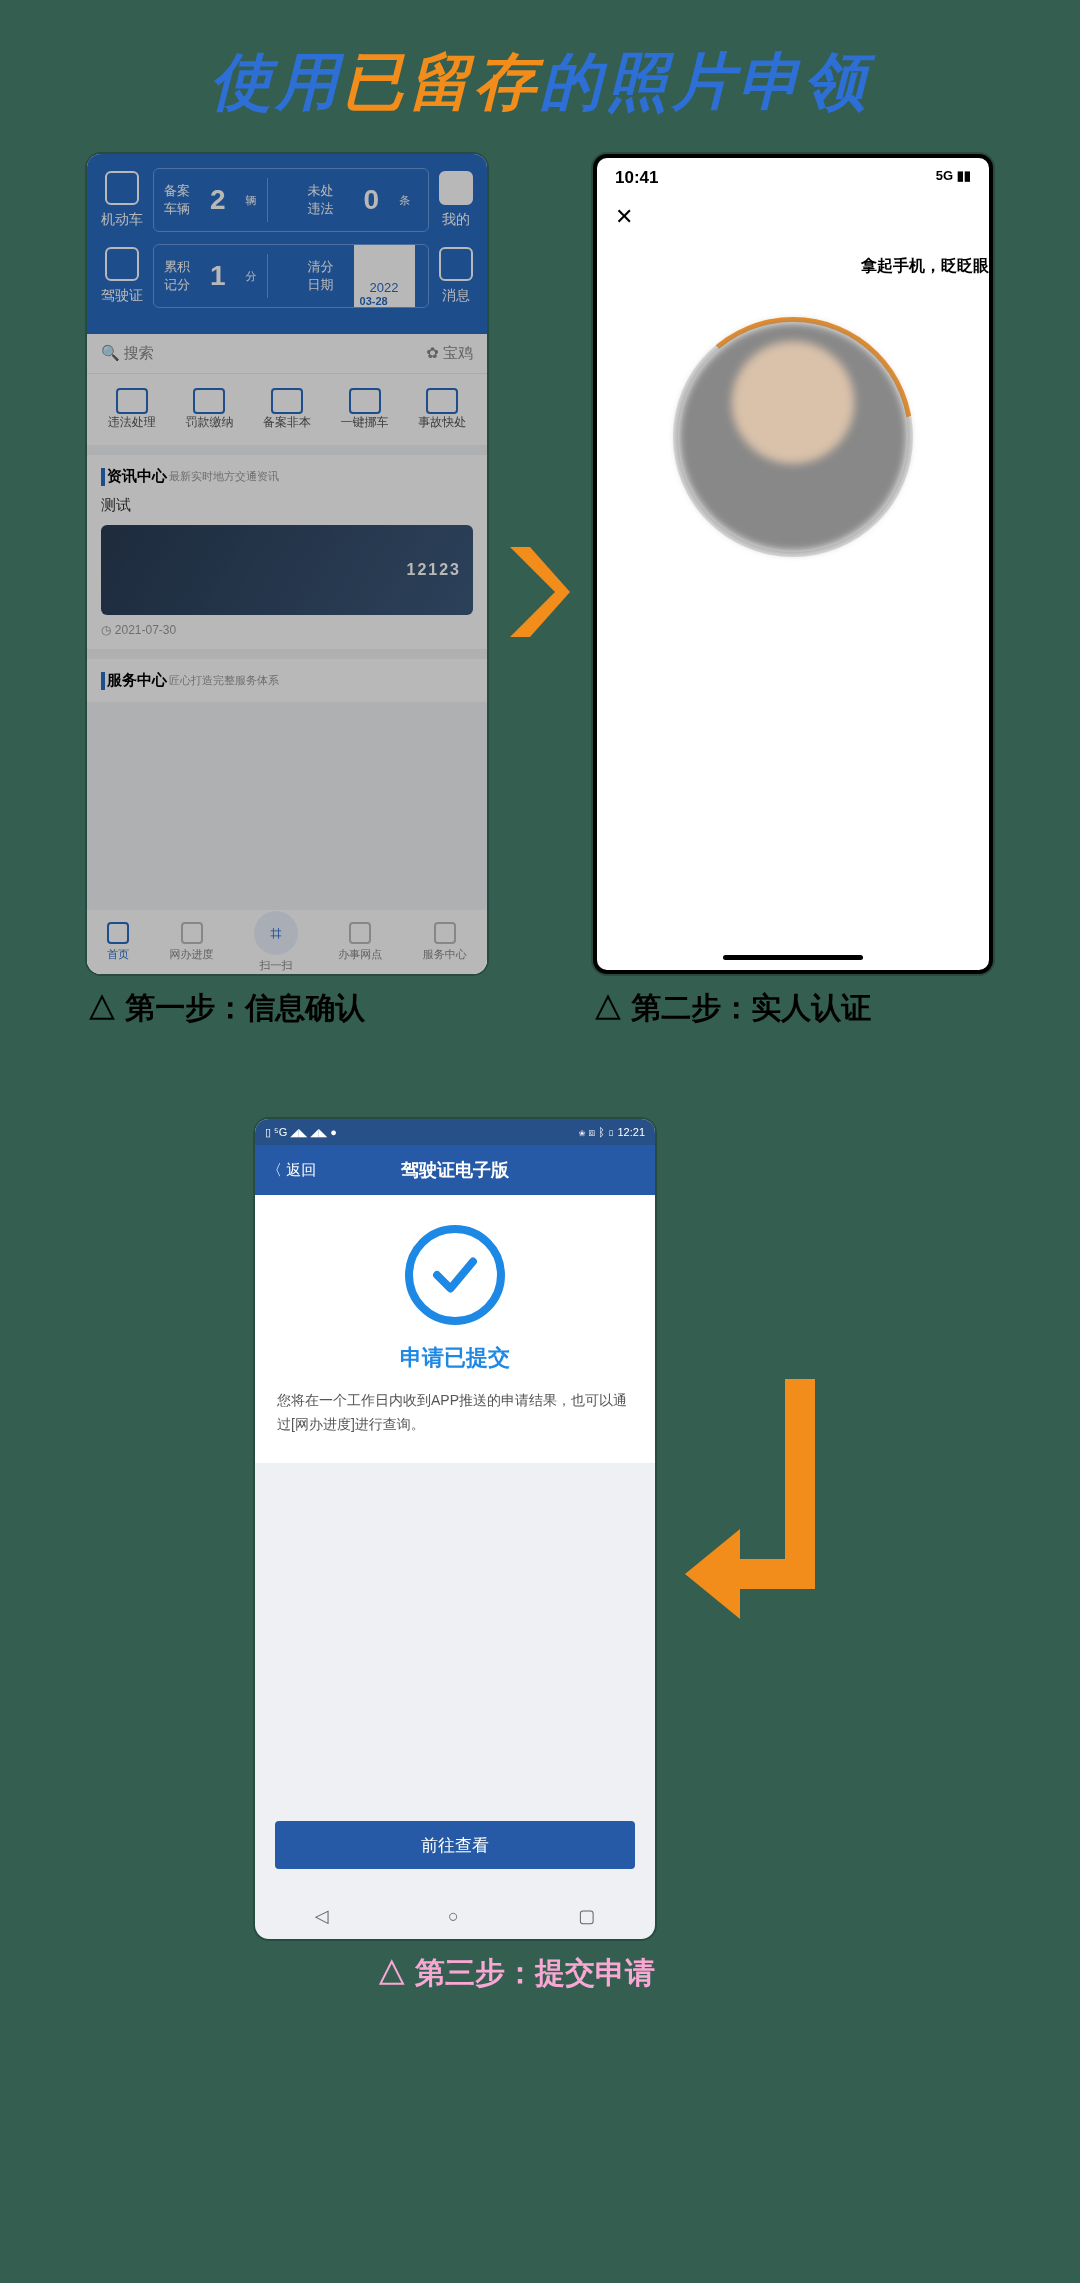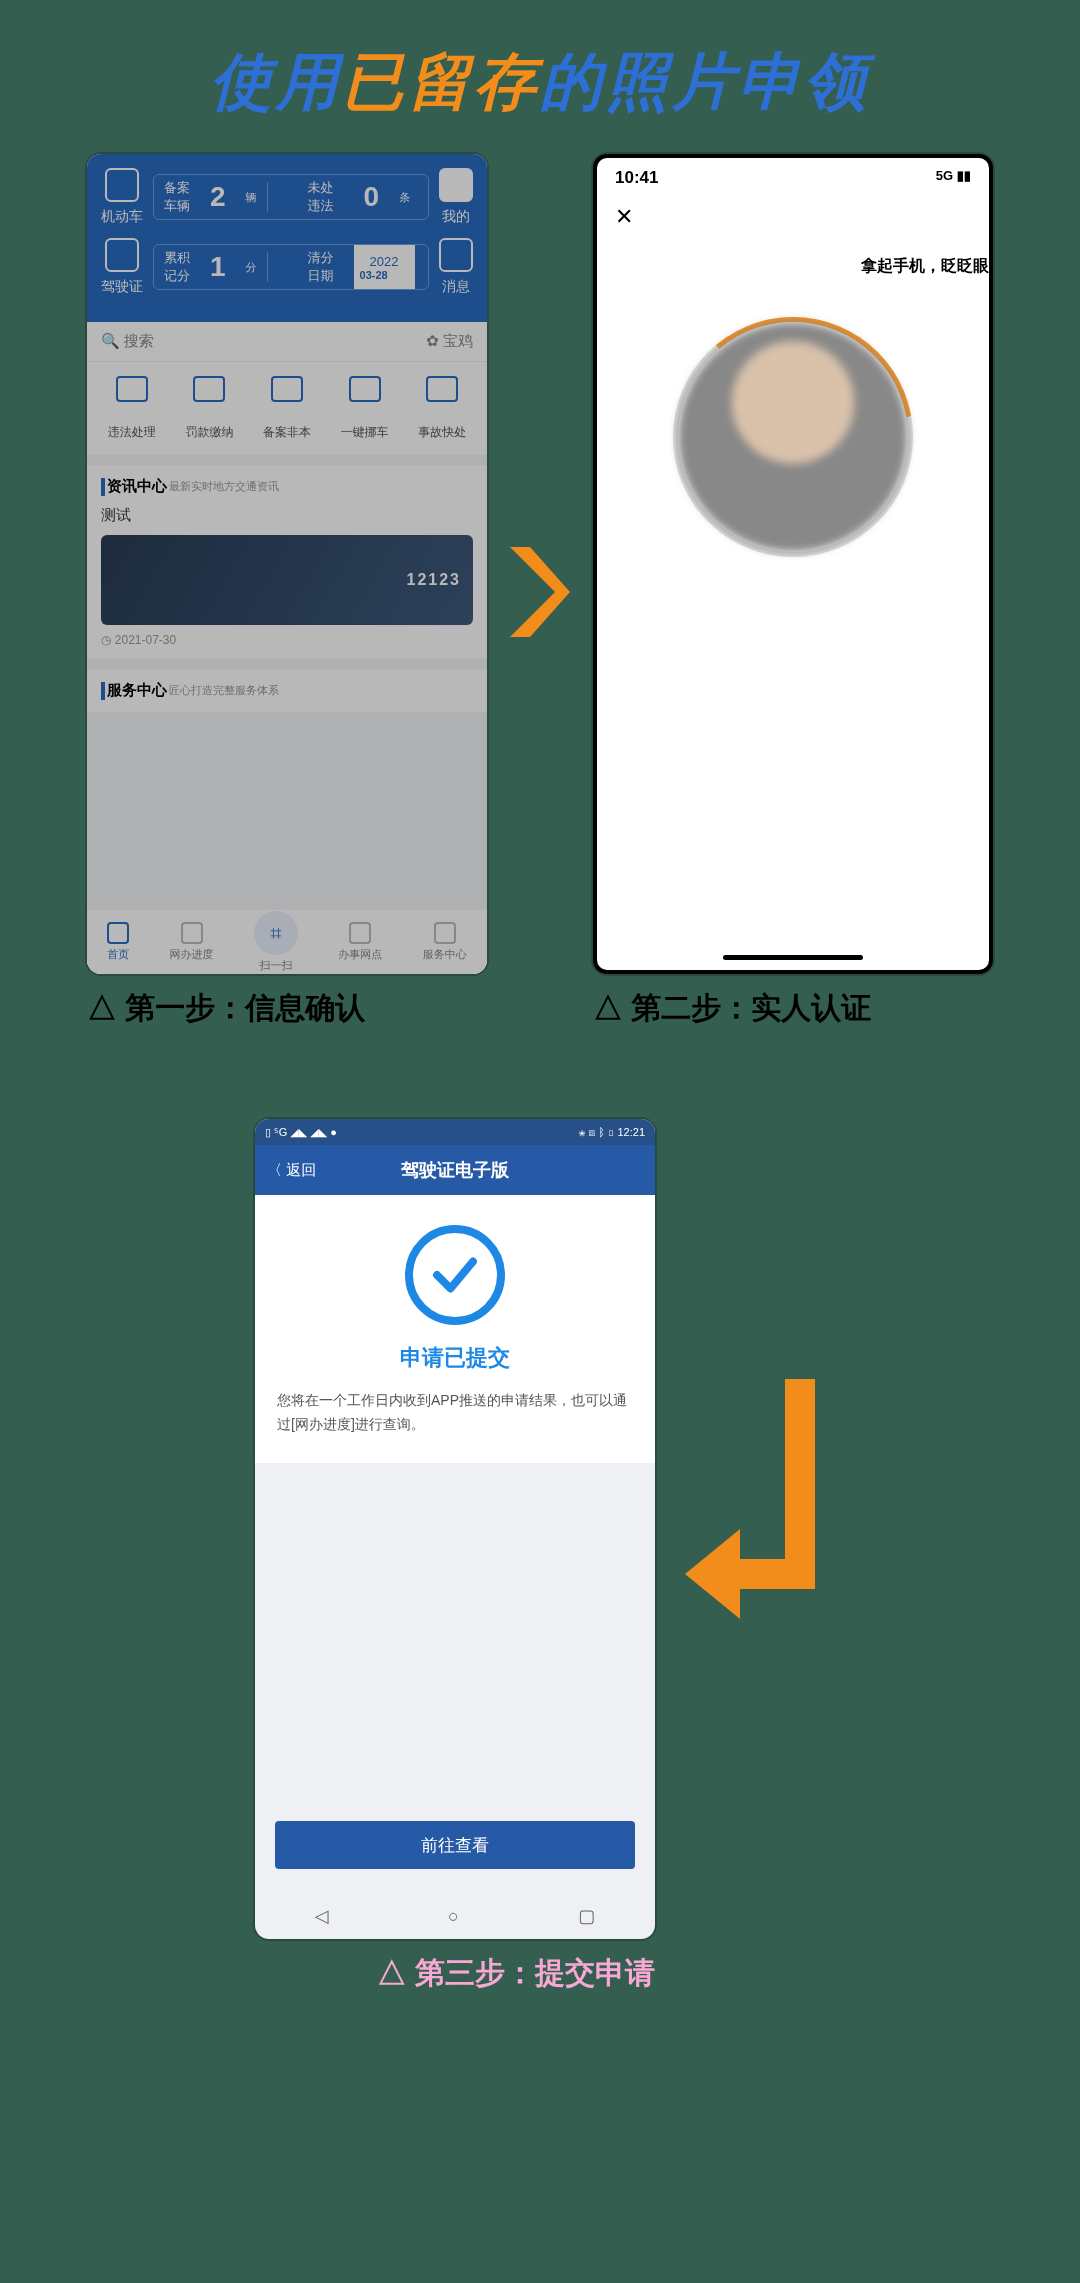--- a/index.html
+++ b/index.html
@@ -10,28 +10,28 @@
   .row1{display:flex;align-items:center;justify-content:center;gap:18px}
   .phone{position:relative;border-radius:14px;overflow:hidden;box-shadow:0 0 0 2px rgba(0,0,0,.2)}
   .p1{width:400px;height:820px;background:#f2f4f7}
   .p2{width:400px;height:820px;background:#fff;border:4px solid #000}
   .p3{width:400px;height:820px;background:#eef0f3}
   
   .p1 .top{background:#2a6bc3;padding:14px;color:#fff}
   .p1 .toprow{display:flex;justify-content:space-between;align-items:center;margin-bottom:12px}
   .topicon{display:flex;flex-direction:column;align-items:center;font-size:14px;gap:6px}
   .topicon .sq{width:34px;height:34px;border:2px solid #fff;border-radius:6px}
-  .badge{display:flex;align-items:center;border:1px solid #6b9de0;border-radius:6px;height:46px;overflow:hidden}
+  .badge{display:flex;align-items:center;border:1px solid #6b9de0;border-radius:6px;height:64px;overflow:hidden}
   .badge span{padding:0 10px;font-size:13px}
   .badge .num{font-size:28px;font-weight:700}
   .badge .sub{font-size:11px}
-  .badge .date{background:#fff;color:#2a6bc3;height:100%;display:flex;flex-direction:column;justify-content:center;padding:0 6px;font-size:11px}
+  .badge .date{background:#fff;color:#2a6bc3;height:100%;display:flex;flex-direction:column;justify-content:flex-end;padding:0 6px;font-size:11px}
   .searchbar{background:#fff;margin:0;padding:10px 14px;display:flex;align-items:flex-start;justify-content:space-between;color:#888;font-size:15px;border-bottom:1px solid #eee}
   .quick{background:#fff;display:flex;justify-content:space-around;padding:14px 6px}
-  .qi{display:flex;flex-direction:column;align-items:center;font-size:12px;color:#555;gap:22px}
+  .qi{display:flex;flex-direction:column;align-items:center;font-size:12px;color:#555;gap:0}
   .qi .ic{width:32px;height:26px;border:2px solid #2a6bc3;border-radius:4px}
   .section{background:#fff;margin-top:10px;padding:12px 14px}
   .secthdr{display:flex;align-items:center;gap:2px;font-size:15px}
   .secthdr .bar{width:4px;height:18px;background:#2a6bc3}
   .secthdr .sub{font-size:11px;color:#999}
   .newsimg{margin-top:10px;height:90px;background:linear-gradient(120deg,#2a3c55,#3d5b7d);border-radius:6px;display:flex;align-items:center;justify-content:flex-end;padding-right:12px;color:#fff;font-weight:700;letter-spacing:2px}
   .p1 .overlay{position:absolute;inset:0;background:rgba(0,0,0,.28)}
   .dialog{position:absolute;left:50%;top:360px;transform:translateX(-50%);width:300px;background:#fff;border-radius:12px;overflow:hidden;box-shadow:0 6px 24px rgba(0,0,0,.3)}
   .dialog .msg{padding:22px 20px;font-size:15px;color:#333;line-height:1.7}
   .dialog .btns{display:flex;border-top:1px solid #eee}

